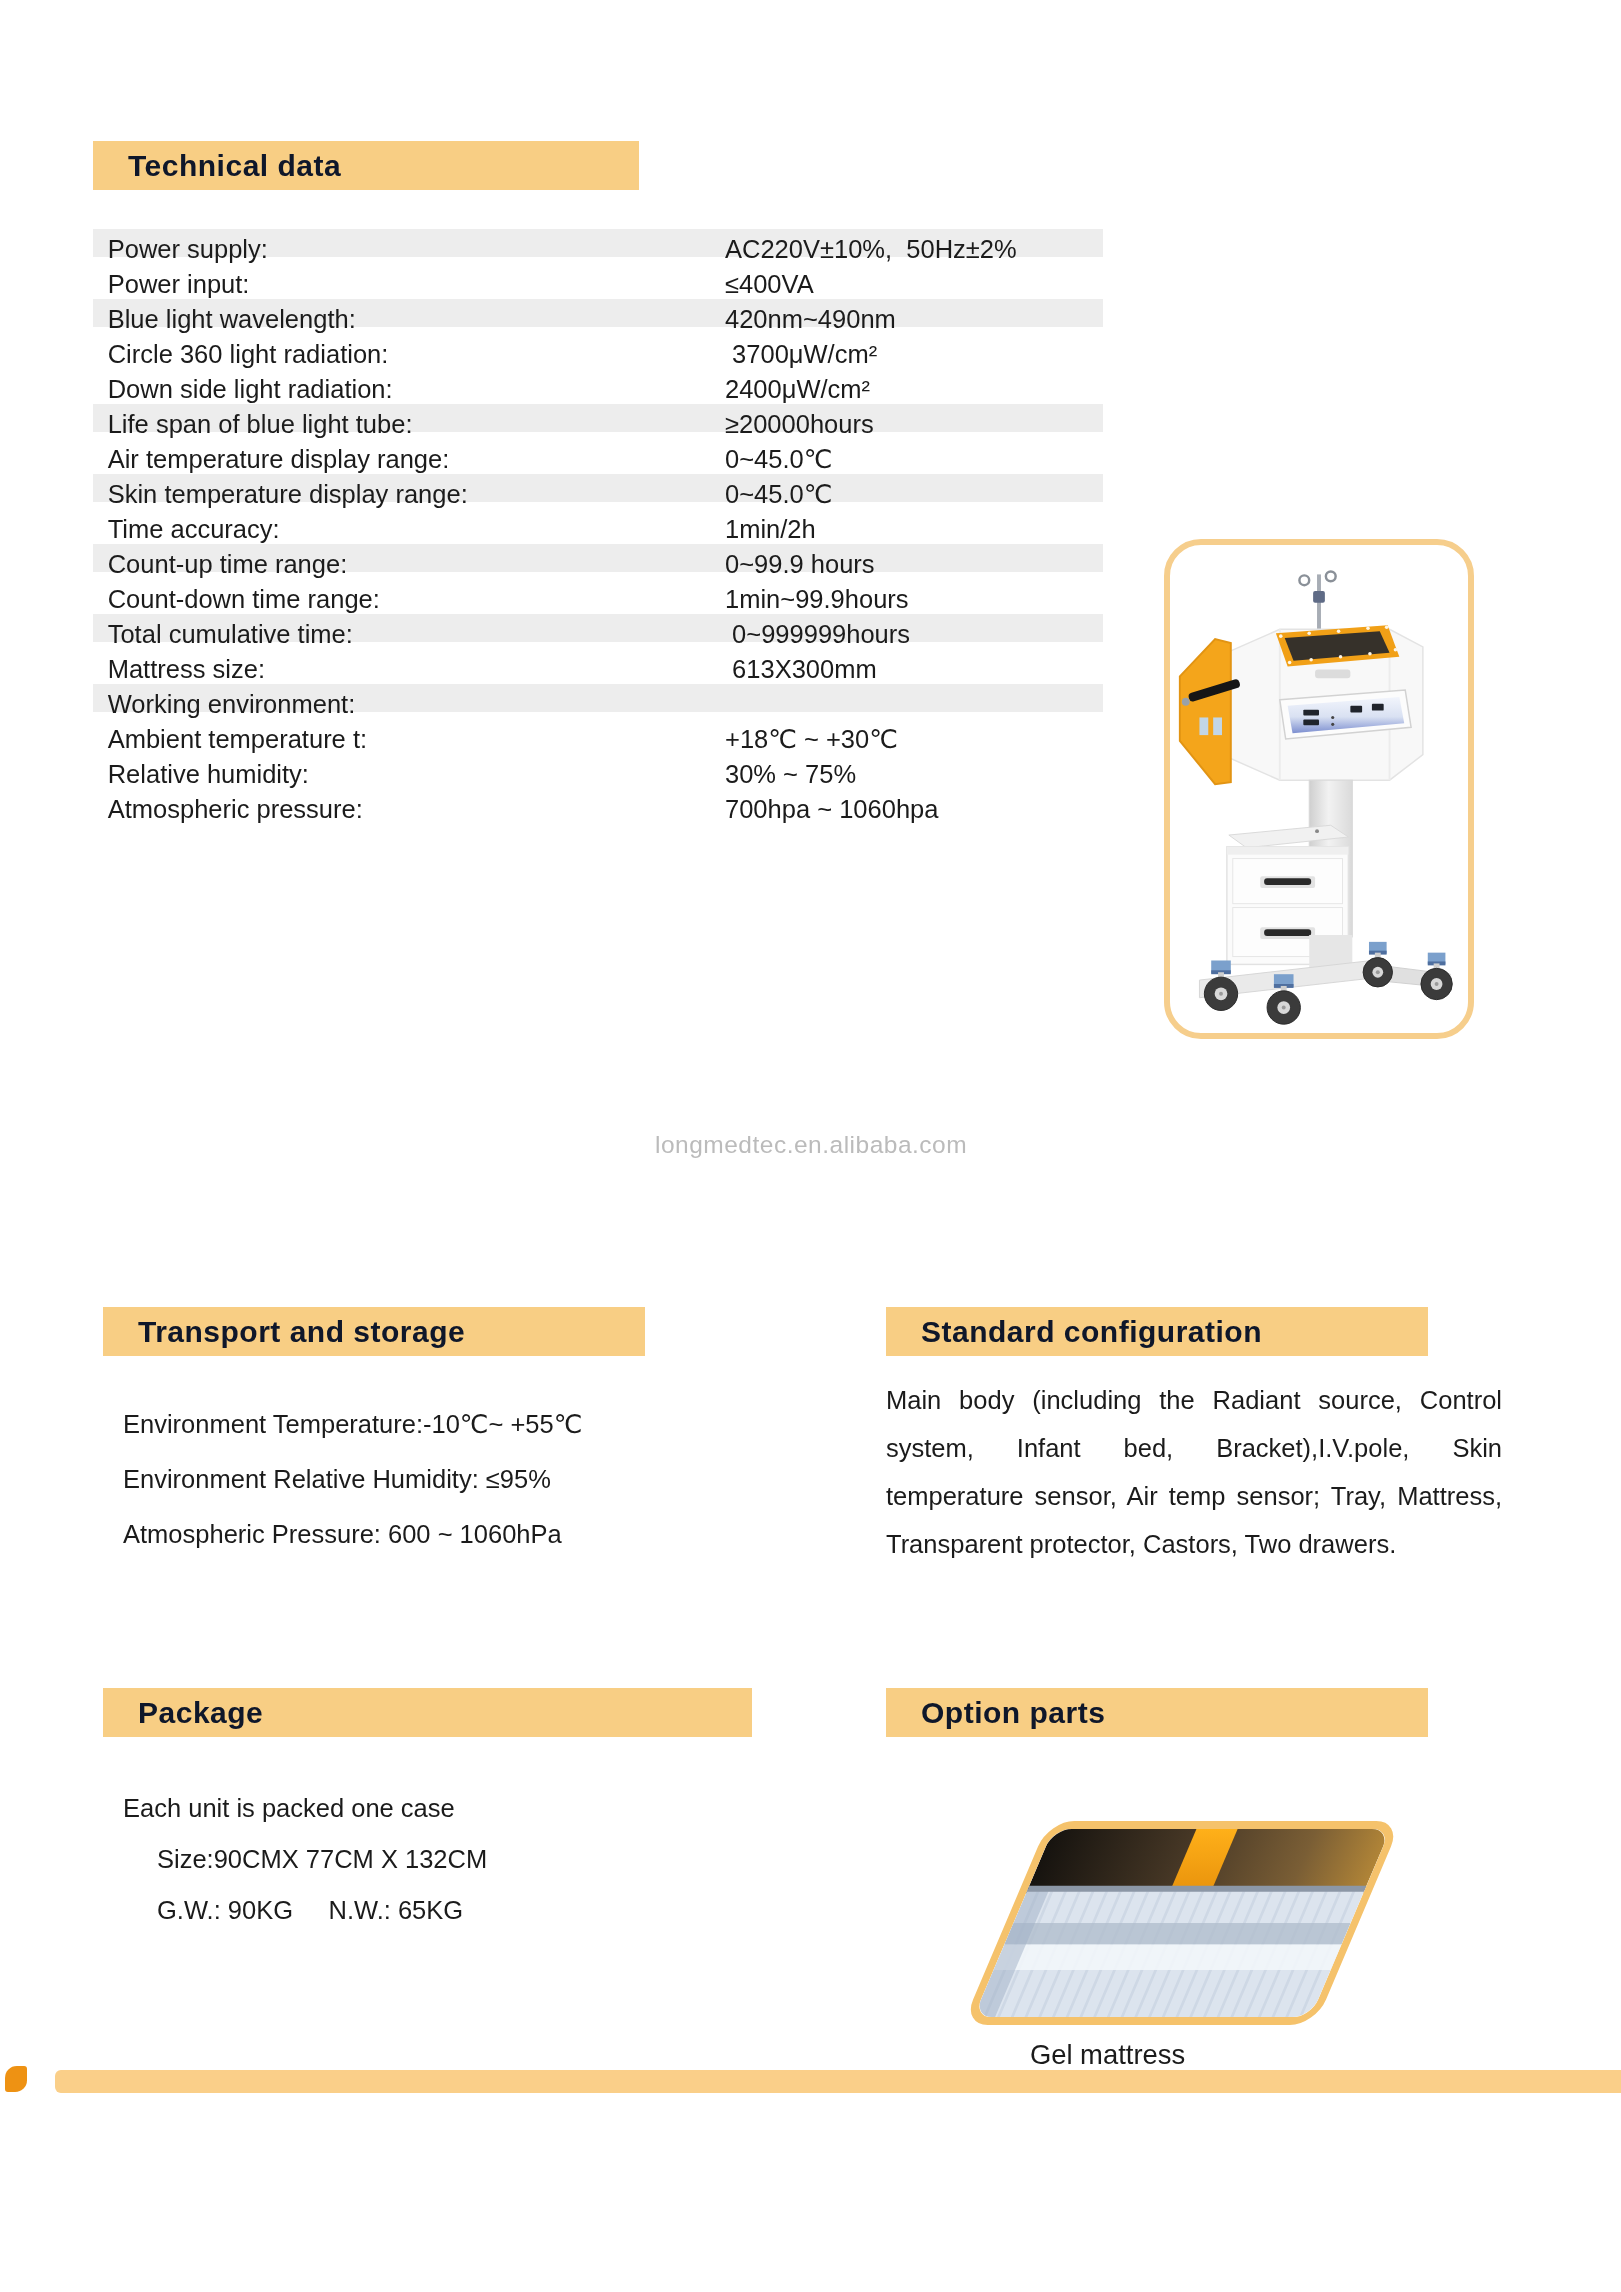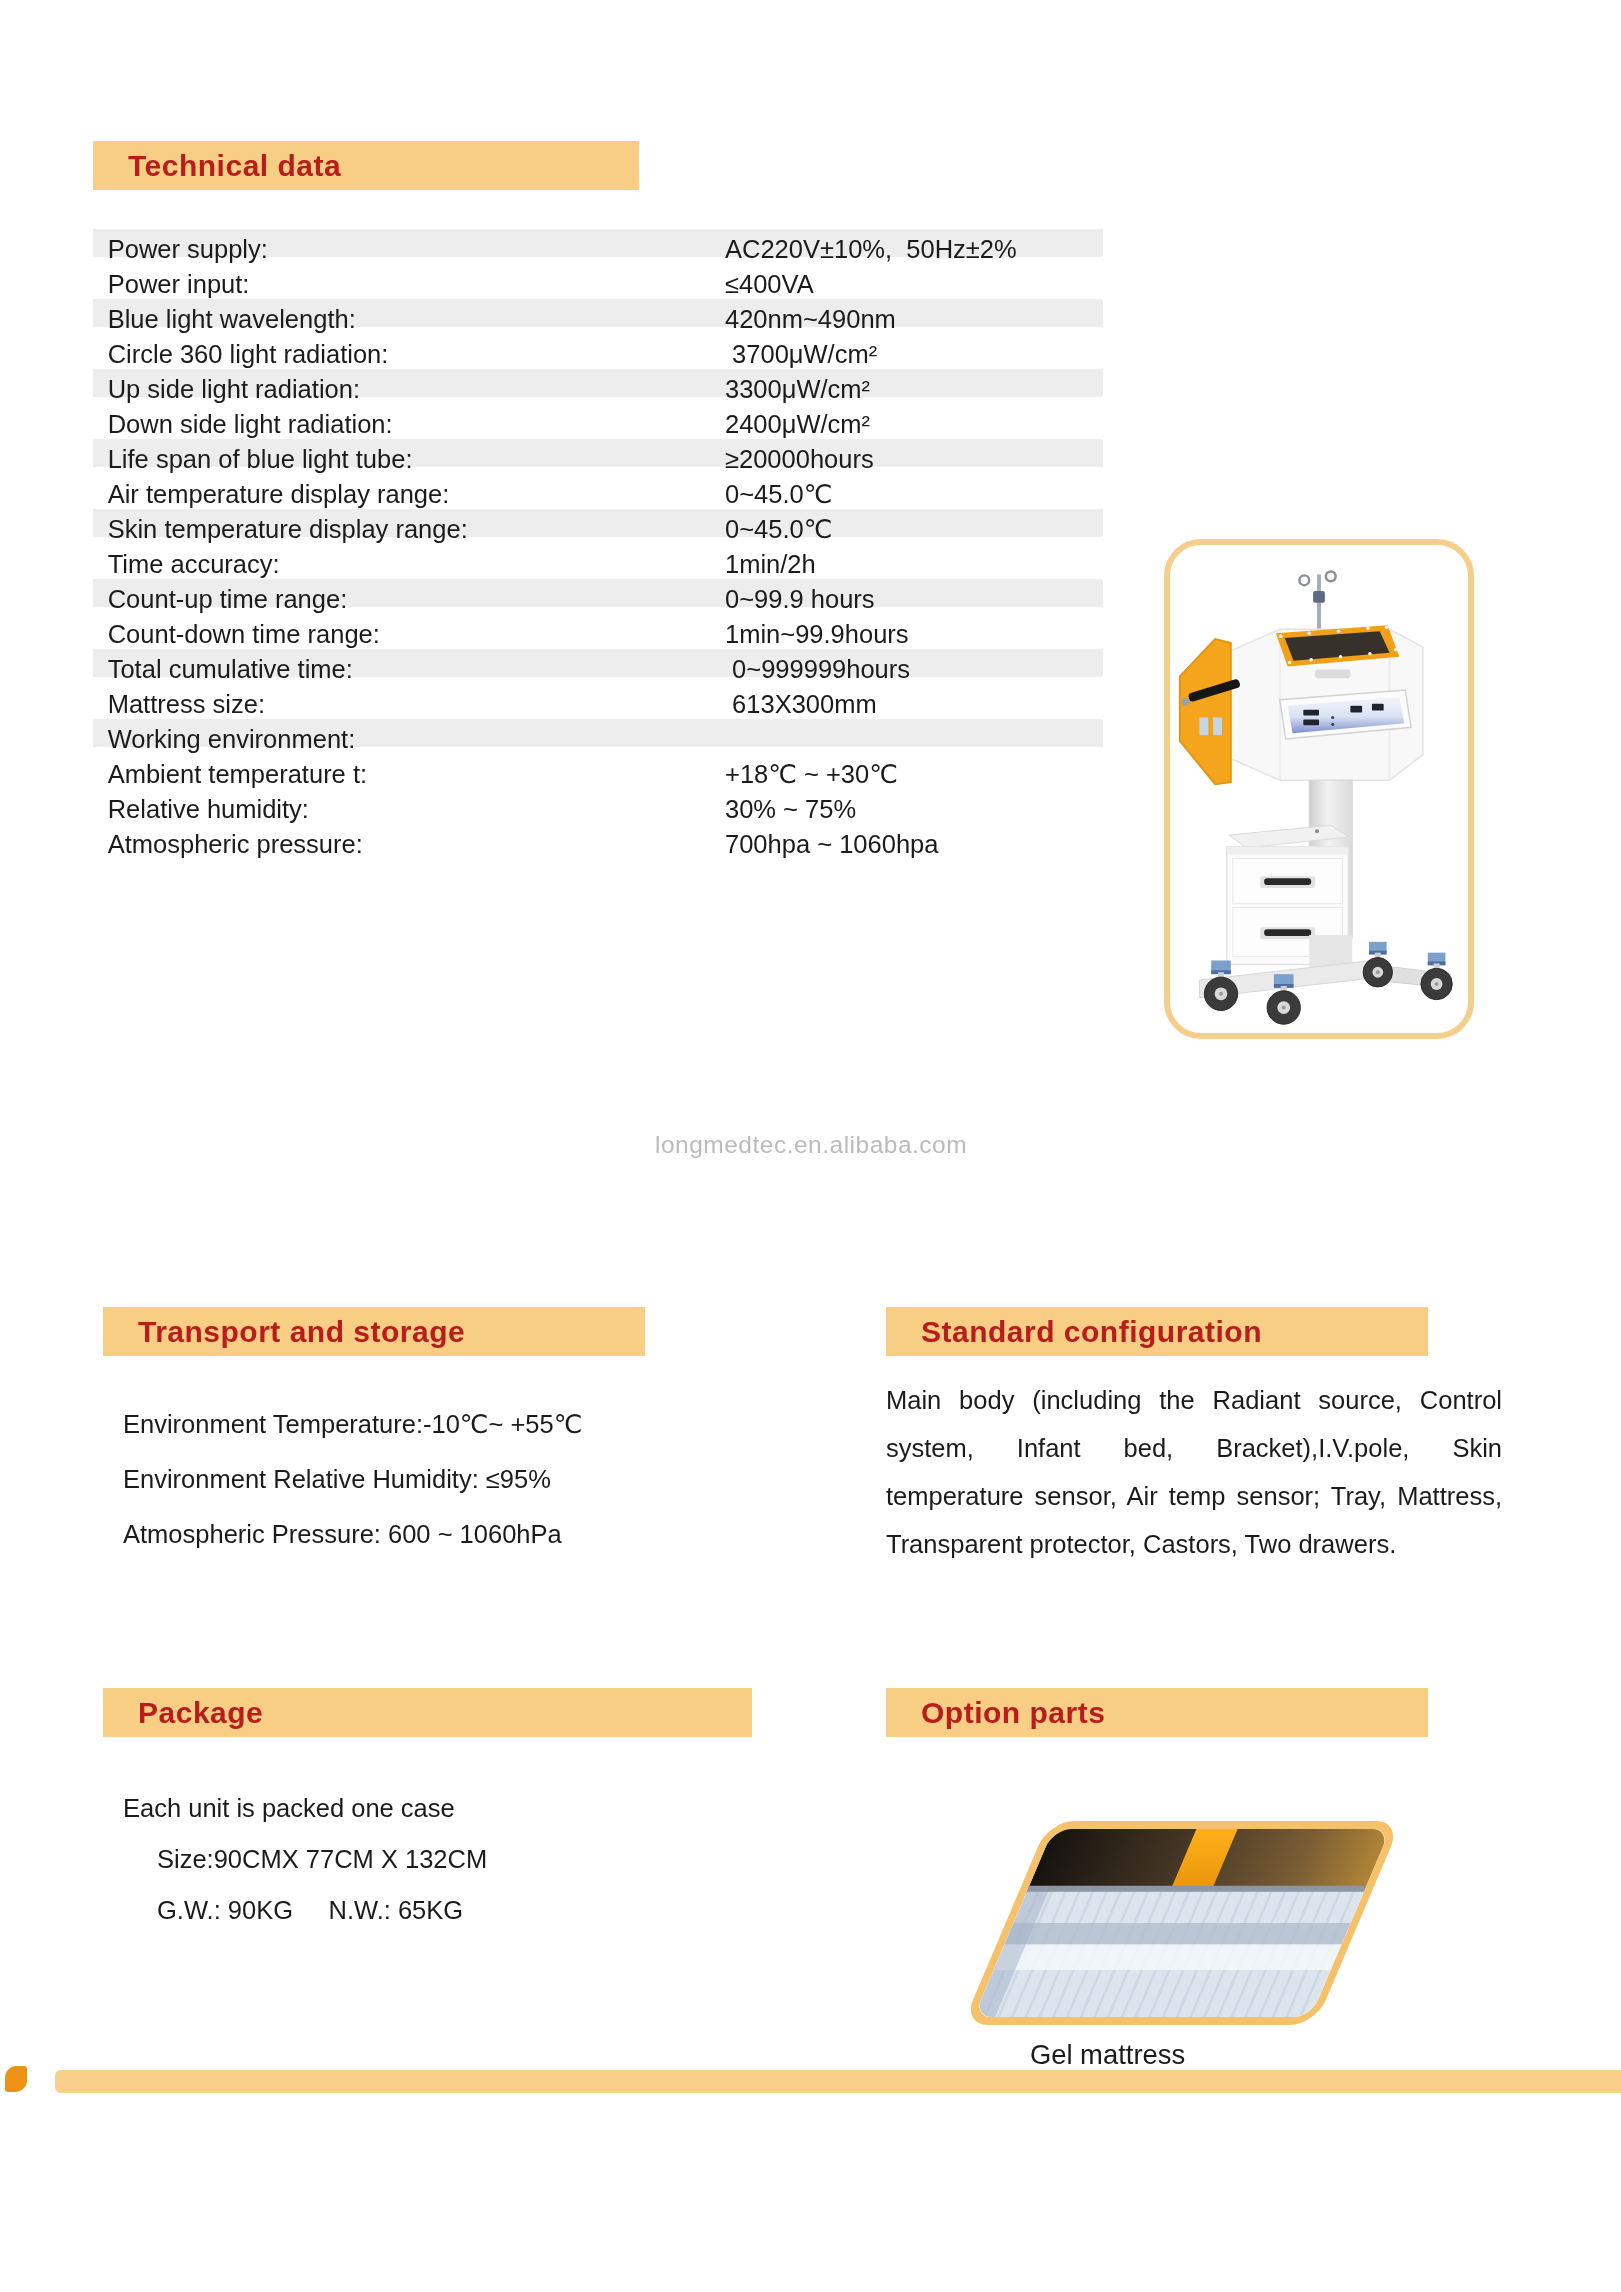--- a/index.html
+++ b/index.html
@@ -1,21 +1,21 @@
 <!DOCTYPE html>
 <html><head>
 <meta charset="utf-8">
 <style>
   html,body{margin:0;padding:0;background:#ffffff;}
   #page{
     position:relative;width:1621px;height:2293px;background:#ffffff;overflow:hidden;
     font-family:"Liberation Sans","DejaVu Sans",sans-serif;color:#1b1b1b;
   }
   .banner{
-    position:absolute;height:49px;background:#F8CE84;color:#b91c1c;
+    position:absolute;height:49px;background:#F8CE84;color:#0f172a;
     font-size:30px;font-weight:bold;line-height:49px;padding-left:35px;box-sizing:border-box;
     letter-spacing:0.5px;
   }
   #banner-technical{left:93px;top:141px;width:546px;}
   #banner-transport{left:103px;top:1307px;width:542px;}
   #banner-standard{left:886px;top:1307px;width:542px;}
   #banner-package{left:103px;top:1688px;width:649px;}
   #banner-option{left:886px;top:1688px;width:542px;}
 
   #spec-table{position:absolute;left:93px;top:229px;width:1010px;}
@@ -68,24 +68,20 @@
         <span class="spec-label">Power input:</span>
         <span class="spec-value">≤400VA</span>
       </div>
       <div class="spec-row shaded">
         <span class="spec-label">Blue light wavelength:</span>
         <span class="spec-value">420nm~490nm</span>
       </div>
       <div class="spec-row">
         <span class="spec-label">Circle 360 light radiation:</span>
         <span class="spec-value"> 3700μW/cm²</span>
-      </div>
-      <div class="spec-row shaded">
-        <span class="spec-label">Up side light radiation:</span>
-        <span class="spec-value">3300μW/cm²</span>
       </div>
       <div class="spec-row">
         <span class="spec-label">Down side light radiation:</span>
         <span class="spec-value">2400μW/cm²</span>
       </div>
       <div class="spec-row shaded">
         <span class="spec-label">Life span of blue light tube:</span>
         <span class="spec-value">≥20000hours</span>
       </div>
       <div class="spec-row">

